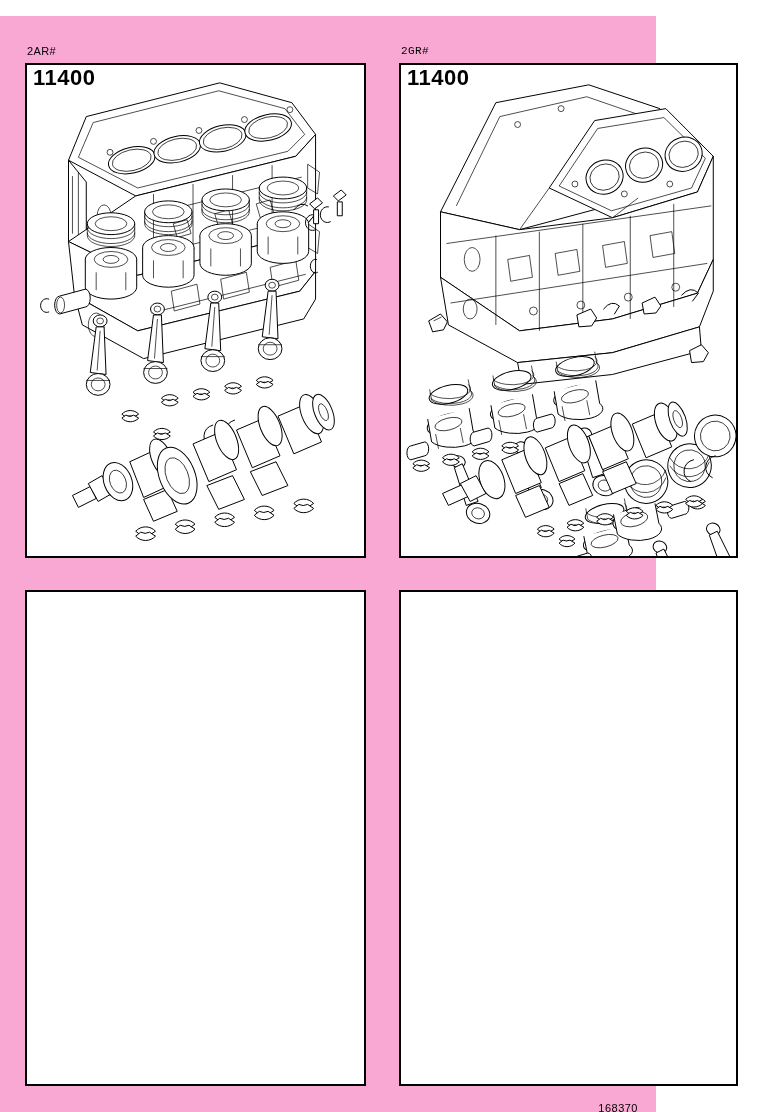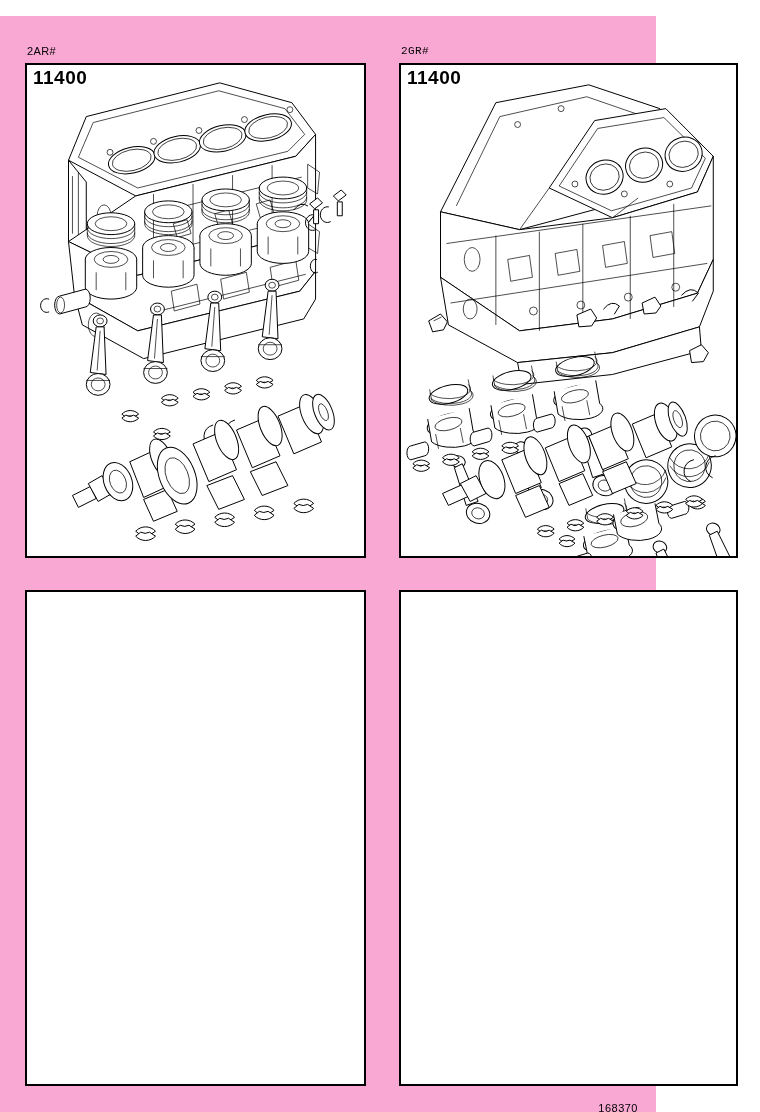--- a/index.html
+++ b/index.html
@@ -42,21 +42,21 @@
     font-size: 11px;
     line-height: 12px;
     letter-spacing: 0.4px;
     white-space: nowrap;
   }
   #applic-tl { left: 27px;  top: 29px; }
   #applic-tr { left: 401px; top: 29px; font-family: Liberation Mono, monospace; }
 
   .part-number {
     position: absolute;
-    font-size: 19px;
+    font-size: 22px;
     font-weight: bold;
     line-height: 18px;
     letter-spacing: 0.5px;
     white-space: nowrap;
   }
   #pn-tl { left: 33px;  top: 53px; }
   #pn-tr { left: 407px; top: 53px; }
 
   #figure-number {
     position: absolute;

